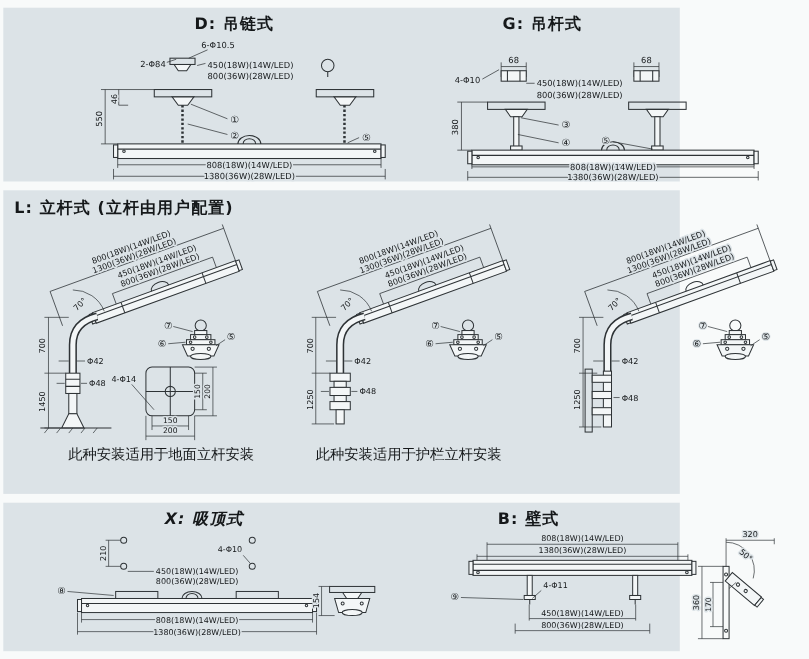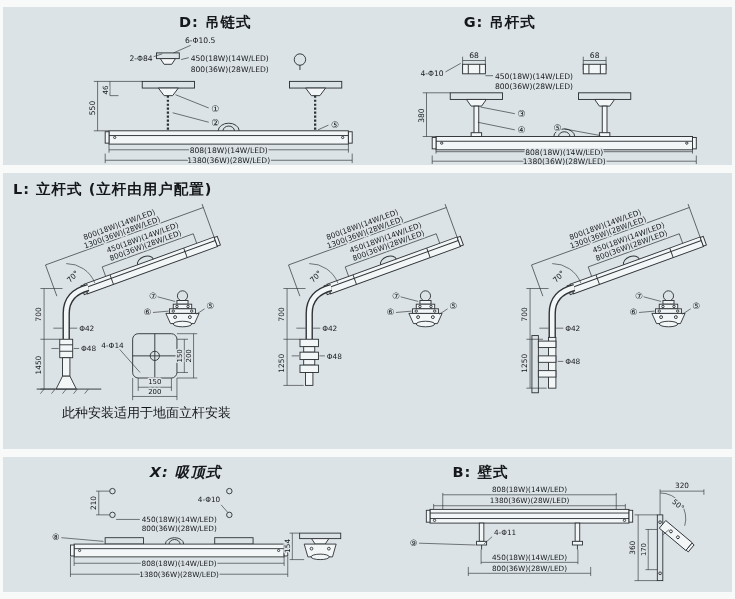--- a/index.html
+++ b/index.html
@@ -5,21 +5,21 @@
   html,body { margin:0; padding:0; }
   body {
     width:735px; height:599px;
     background:#f8fafa;
     font-family:"DejaVu Sans", sans-serif;
     color:#15181a;
     position:relative;
     overflow:hidden;
   }
   .panel {
-    position:absolute; left:3px; width:729px;
+    position:absolute; left:3px; width:615px;
     background:#dce3e7;
   }
   .panel-top { top:7px; height:158px; display:flex; }
   .panel-mid { top:173px; height:276px; }
   .panel-bot { top:457px; height:135px; display:flex; }
   .half { flex:1; display:flex; flex-direction:column; align-items:center; }
   .sec-title {
     font-size:14.5px; font-weight:600; letter-spacing:1px;
     margin-top:5px; height:20px; line-height:20px; white-space:nowrap;
   }
@@ -408,20 +408,21 @@
           <circle class="s" cx="6" cy="30" r="1.6"></circle>
           <circle class="s" cx="22" cy="30" r="1.6"></circle>
           <line class="sd" x1="-13" y1="8" x2="6" y2="13"></line>
           <text class="co" x="-18" y="10" text-anchor="middle">⑦</text>
           <line class="sd" x1="-18" y1="25" x2="-1" y2="23.5"></line>
           <text class="co" x="-24" y="28" text-anchor="middle">⑥</text>
           <line class="sd" x1="38" y1="21" x2="29" y2="27"></line>
           <text class="co" x="44" y="21" text-anchor="middle">⑤</text>
         </g>
       </svg>
+      <div class="pole-caption">此种安装适用于护栏立杆安装</div>
     </div>
 
     <div class="pole-block">
       <svg width="243" height="203" viewBox="0 0 235 220">
         <defs>
           <pattern id="hL3" width="4" height="4" patternUnits="userSpaceOnUse" patternTransform="rotate(45)">
             <line x1="0" y1="0" x2="0" y2="4" stroke="#2e3336" stroke-width="0.7"></line>
           </pattern>
         </defs>
         <g transform="translate(72,100) rotate(-20)">

